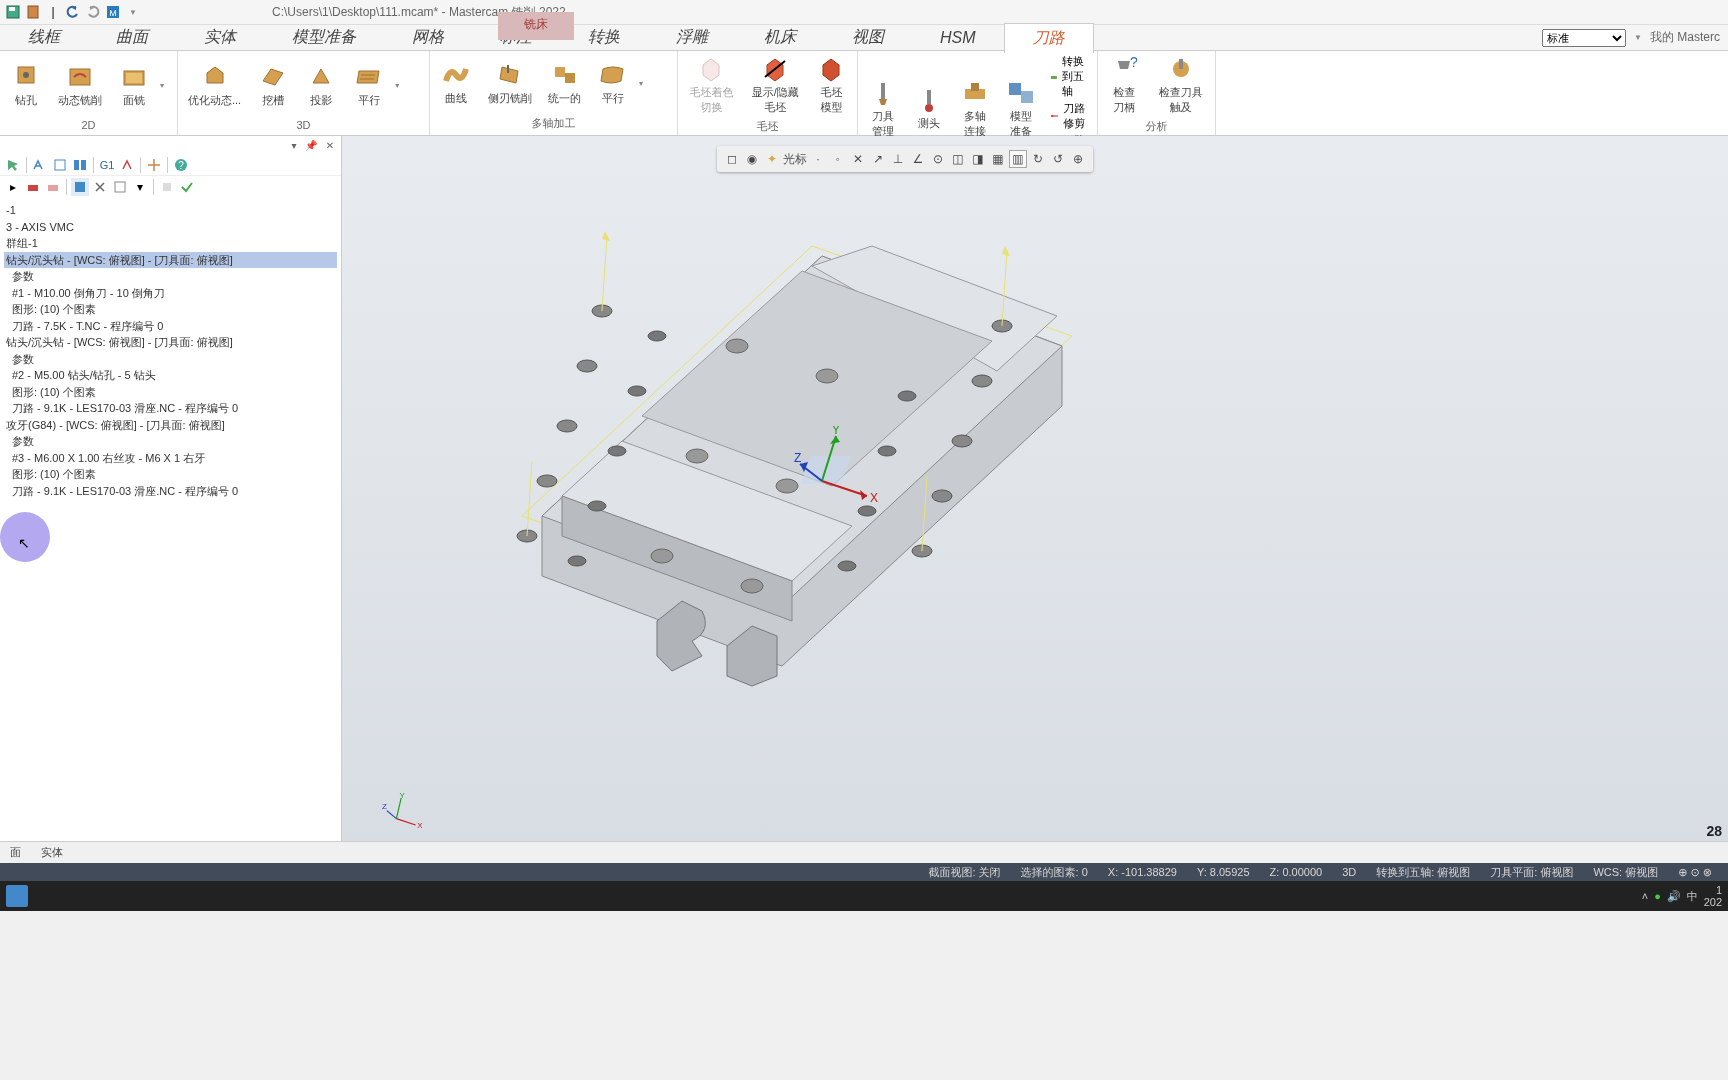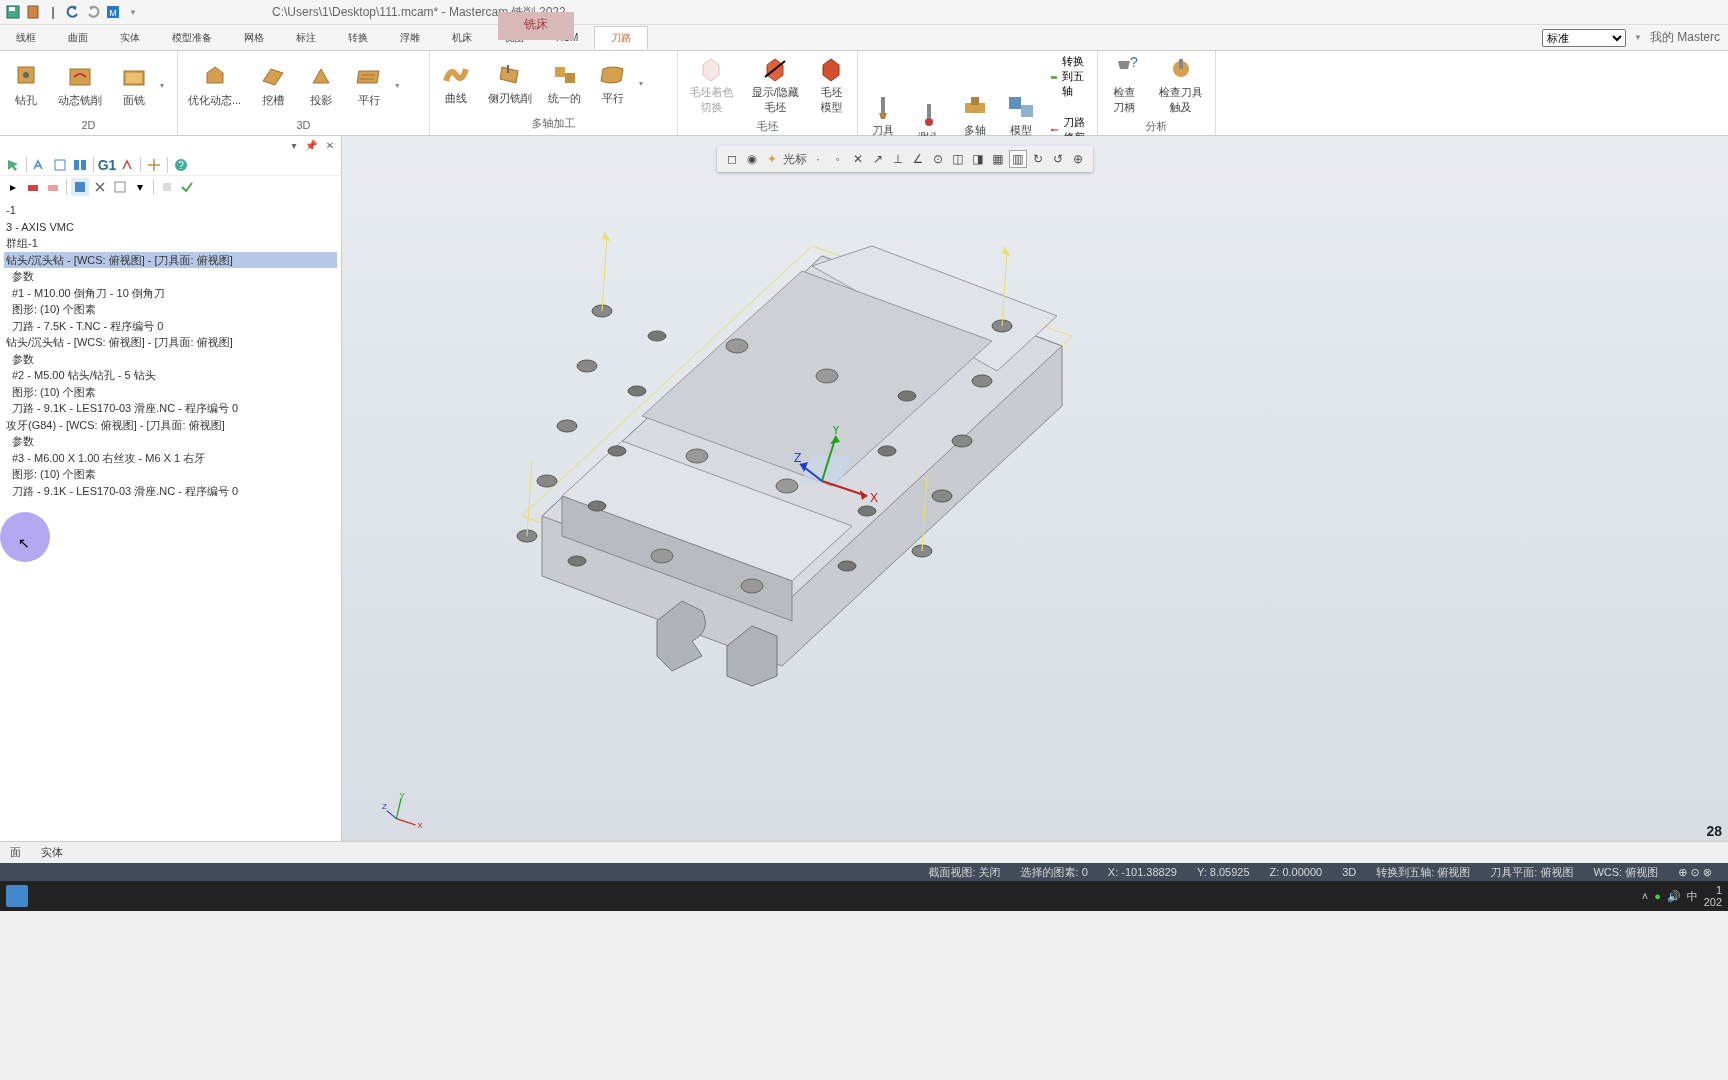--- a/index.html
+++ b/index.html
@@ -5,34 +5,34 @@
 * { margin: 0; padding: 0; box-sizing: border-box; font-family: "Microsoft YaHei", Arial, sans-serif; }
 body { width: 1728px; height: 1080px; overflow: hidden; background: #f0f0f0; font-size: 12px; }
 
 .title-bar { height: 25px; background: #f5f5f5; display: flex; align-items: center; padding: 0 4px; border-bottom: 1px solid #ddd; }
 .quick-access { display: flex; gap: 2px; align-items: center; }
 .qa-btn { width: 18px; height: 18px; display: flex; align-items: center; justify-content: center; cursor: pointer; }
 .title-text { margin-left: 130px; color: #666; font-size: 12px; }
 .context-tab { position: absolute; left: 498px; top: 12px; height: 28px; background: #d8b8b8; color: #a04040; padding: 4px 26px; font-size: 12px; }
 
 .menu-bar { height: 26px; background: #f5f5f5; display: flex; align-items: center; border-bottom: 1px solid #ccc; }
-.menu-item { padding: 4px 16px; cursor: pointer; color: #444; font-size: 10px; }
+.menu-item { padding: 4px 28px; cursor: pointer; color: #444; font-size: 16px; font-style: italic; }
 .menu-item.active { background: #fff; border: 1px solid #ccc; border-bottom: none; color: #d06030; }
 .menu-right { margin-left: auto; display: flex; align-items: center; gap: 8px; padding-right: 8px; }
 .menu-right select { font-size: 11px; height: 18px; width: 84px; }
 
 .ribbon { height: 85px; background: #fff; display: flex; border-bottom: 1px solid #ccc; }
 .ribbon-group { border-right: 1px solid #ddd; display: flex; flex-direction: column; padding: 2px 4px; }
 .ribbon-row { display: flex; gap: 4px; flex: 1; align-items: center; }
 .ribbon-btn { display: flex; flex-direction: column; align-items: center; gap: 2px; padding: 2px 6px; cursor: pointer; min-width: 42px; }
 .ribbon-icon { width: 32px; height: 28px; display: flex; align-items: center; justify-content: center; }
 .ribbon-label { font-size: 11px; color: #444; text-align: center; }
 .group-label { text-align: center; font-size: 11px; color: #666; padding: 2px 0; }
 .small-btn { display: flex; align-items: center; gap: 4px; padding: 1px 4px; font-size: 11px; cursor: pointer; }
-.vert-group { display: flex; flex-direction: column; gap: 14px; justify-content: center; }
+.vert-group { display: flex; flex-direction: column; gap: 0; justify-content: center; }
 
 .main-area { display: flex; height: 705px; }
 .side-panel { width: 342px; background: #fff; border-right: 1px solid #ccc; display: flex; flex-direction: column; }
 .panel-header { height: 18px; display: flex; justify-content: flex-end; padding: 2px 4px; gap: 4px; }
 .panel-hbtn { width: 14px; height: 14px; cursor: pointer; display: flex; align-items: center; justify-content: center; color: #666; font-size: 10px; }
 .panel-toolbar { height: 22px; display: flex; align-items: center; gap: 2px; padding: 2px 4px; border-bottom: 1px solid #eee; }
 .tb-btn { width: 18px; height: 18px; display: flex; align-items: center; justify-content: center; cursor: pointer; }
 .tb-sep { width: 1px; height: 16px; background: #ccc; margin: 0 2px; }
 .panel-toolbar2 { height: 22px; display: flex; align-items: center; gap: 2px; padding: 2px 4px; }
 .tree { flex: 1; overflow: auto; padding: 4px; font-size: 11px; line-height: 1.5; }
@@ -384,21 +384,21 @@
             <rect x="3" y="3" width="10" height="10" fill="none" stroke="#48c"></rect>
           </svg>
         </div>
       <div class="tb-btn">
           <svg class="icon16" viewBox="0 0 16 16">
             <rect x="2" y="3" width="5" height="10" fill="#48c"></rect>
             <rect x="9" y="3" width="5" height="10" fill="#48c"></rect>
           </svg>
         </div>
       <div class="tb-sep"></div>
-      <div class="tb-btn" style="font-size:14px;font-weight:bold;color:#369">G1</div>
+      <div class="tb-btn" style="font-size:11px;font-weight:normal;color:#369">G1</div>
       <div class="tb-btn">
           <svg class="icon16" viewBox="0 0 16 16">
             <path d="M4 12 L8 4 L12 12" stroke="#c44" fill="none" stroke-width="1.5"></path>
           </svg>
         </div>
       <div class="tb-sep"></div>
       <div class="tb-btn">
           <svg class="icon16" viewBox="0 0 16 16">
             <path d="M2 8 L14 8 M8 2 L8 14" stroke="#c84" stroke-width="1.5"></path>
           </svg>

